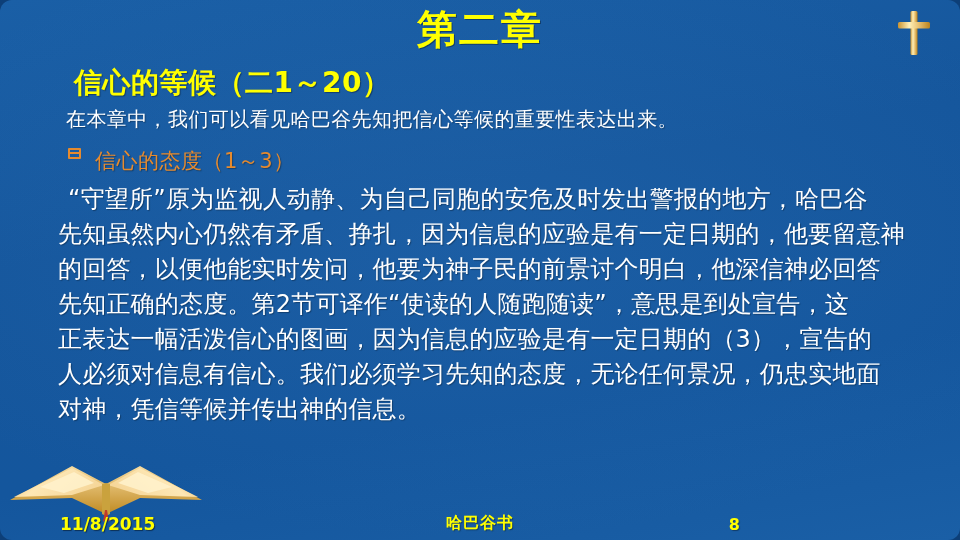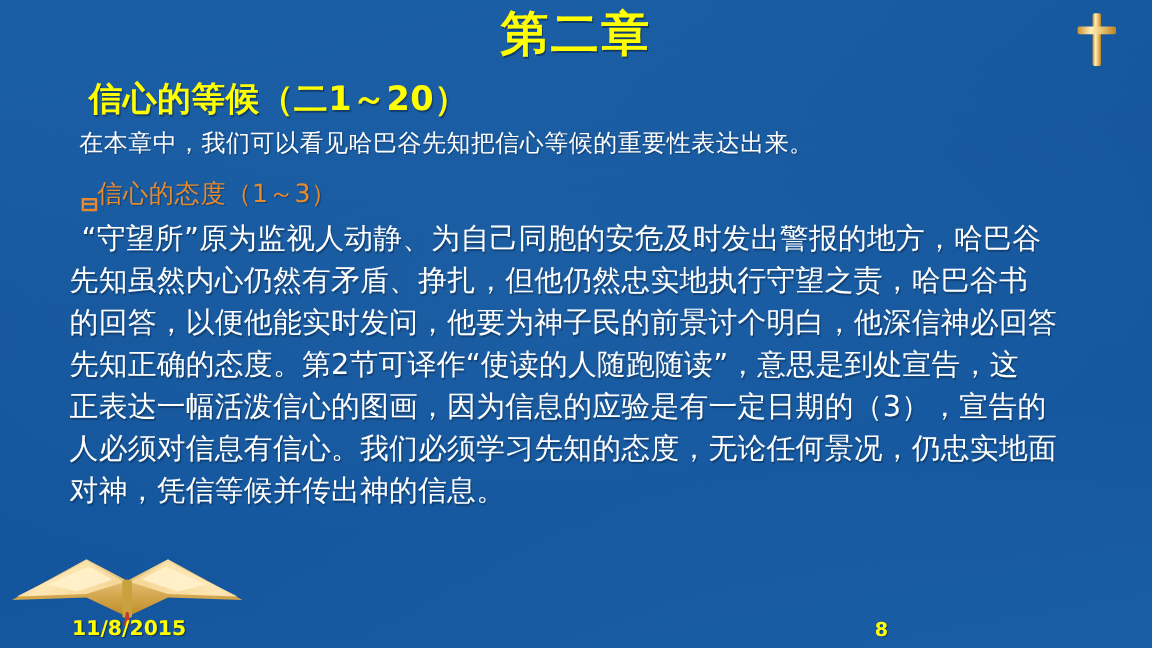--- a/index.html
+++ b/index.html
@@ -12,20 +12,21 @@
     background: #0d3f78;
   }
 
   .slide {
     position: relative;
     width: 960px;
     height: 540px;
     background: linear-gradient(170deg, #1a5fa6 0%, #15569c 38%, #14569d 70%, #1a5fa6 100%);
     font-family: "DejaVu Sans", "Liberation Sans", sans-serif;
     overflow: hidden;
+    border-radius: 12px;
   }
 
   
   .slide::before {
     content: "";
     position: absolute;
     inset: 0;
     background:
       radial-gradient(ellipse 900px 420px at 48% 44%, rgba(60,130,200,0.18) 0%, rgba(0,0,0,0) 72%);
     pointer-events: none;
@@ -94,21 +95,22 @@
     letter-spacing: 0.4px;
     white-space: nowrap;
     text-shadow: 1px 1px 1px rgba(0,0,0,0.3);
   }
 
   .sub-heading {
     position: absolute;
     top: 85px;
     left: 68px;
     display: flex;
-    align-items: flex-end;
+    align-items: flex-start;
+    gap: 14px;
     color: #e58a2e;
     font-size: 21px;
     letter-spacing: 0.5px;
     white-space: nowrap;
     text-shadow: 1px 1px 1px rgba(0,0,0,0.3);
   }
 
   .bullet-square {
     display: inline-block;
     width: 13px;
@@ -229,21 +231,21 @@
 
     <div class="intro-line">在本章中，我们可以看见哈巴谷先知把信心等候的重要性表达出来。</div>
 
     <div class="sub-heading">
       <span class="bullet-square"></span>
       <span>信心的态度（1～3）</span>
     </div>
 
     <div class="paragraph">
       <span class="pline indent">“守望所”原为监视人动静、为自己同胞的安危及时发出警报的地方，哈巴谷</span>
-      <span class="pline">先知虽然内心仍然有矛盾、挣扎，但他仍然忠实地执行守望之责，哈巴谷书</span>
+      <span class="pline">先知虽然内心仍然有矛盾、挣扎，因为信息的应验是有一定日期的，他要留意神</span>
       <span class="pline">的回答，以便他能实时发问，他要为神子民的前景讨个明白，他深信神必回答</span>
       <span class="pline">先知正确的态度。第2节可译作“使读的人随跑随读”，意思是到处宣告，这</span>
       <span class="pline">正表达一幅活泼信心的图画，因为信息的应验是有一定日期的（3），宣告的</span>
       <span class="pline">人必须对信息有信心。我们必须学习先知的态度，无论任何景况，仍忠实地面</span>
       <span class="pline">对神，凭信等候并传出神的信息。</span>
     </div>
   </div>
 
   <span class="book-graphic">
     <svg viewBox="0 0 200 84" width="200" height="84" aria-hidden="true">
@@ -275,17 +277,18 @@
 
       <path d="M96 30 L100 29 L104 30 L104 60 L100 62 L96 60 Z" fill="#caa23d"></path>
 
       <path d="M99 56 L101 56 L103 68 L100 65 L97 68 Z" fill="#c0392b"></path>
     </svg>
   </span>
 
   <div class="footer">
     <div class="footer-date">11/8/2015</div>
 
+    <div class="footer-title">哈巴谷书</div>
 
     <div class="footer-page">8</div>
   </div>
 
 </div>
 
 </body></html>

